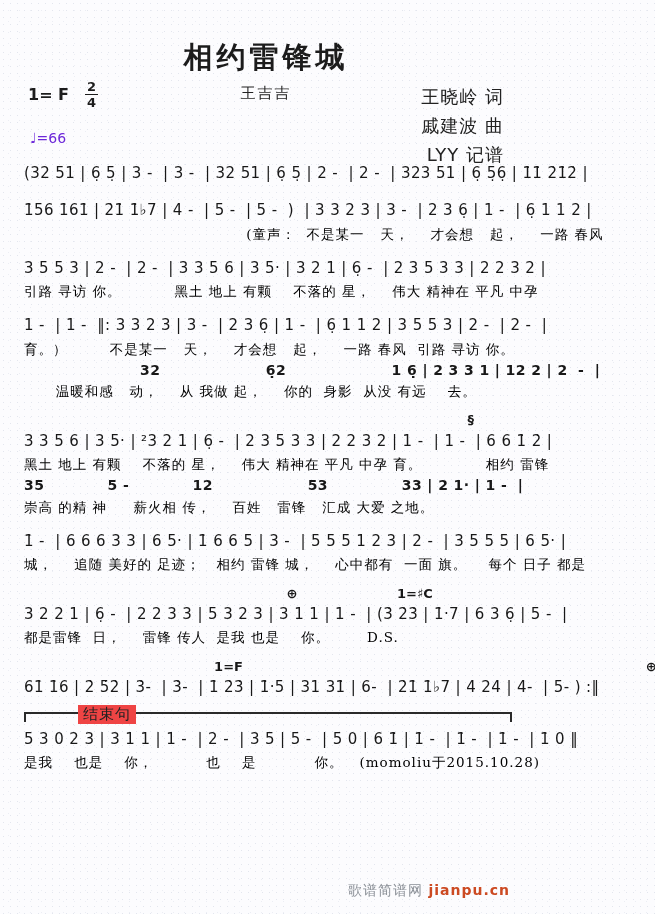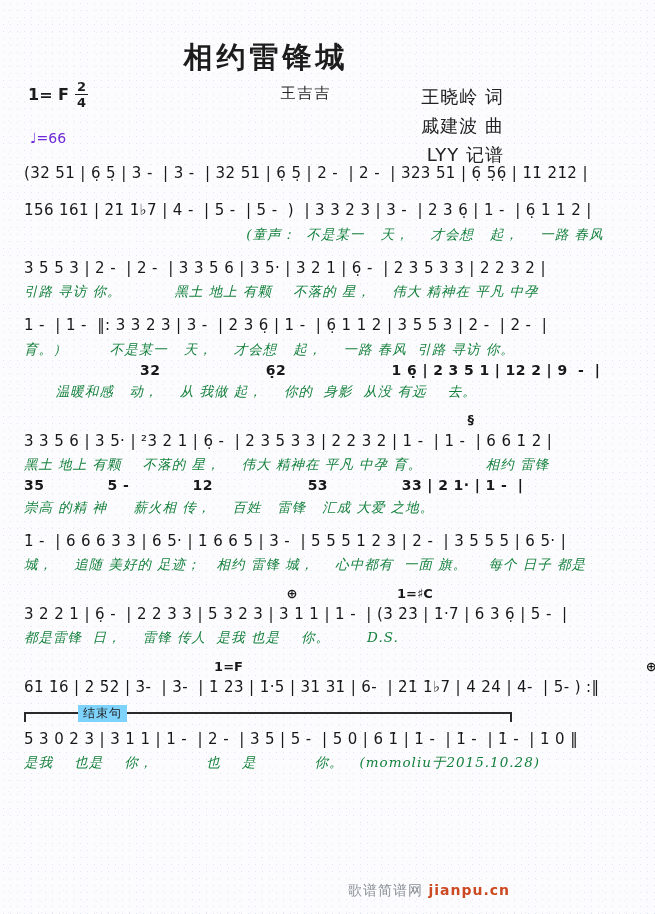--- a/index.html
+++ b/index.html
@@ -15,50 +15,50 @@
     font-family:"DejaVu Sans", sans-serif;
   }
   .sheet{position:relative;width:532px;height:914px;}
   .header{position:relative;height:158px;}
   .title{
     position:absolute;top:38px;left:0;width:100%;text-align:center;
     font-family:"DejaVu Serif", serif;font-weight:bold;font-size:29px;letter-spacing:4px;
   }
   .subtitle{
     position:absolute;top:84px;left:0;width:100%;text-align:center;
-    font-size:15px;letter-spacing:2px;color:#222;margin-left:40px;
+    font-size:15px;letter-spacing:2px;color:#222;
   }
-  .keyblock{position:absolute;top:80px;left:28px;font-weight:bold;font-size:16px;display:flex;align-items:center;gap:6px;text-align:center;}
+  .keyblock{position:absolute;top:80px;left:28px;font-weight:bold;font-size:16px;display:flex;align-items:center;gap:16px;text-align:center;}
   .frac{display:inline-flex;flex-direction:column;align-items:center;line-height:1;font-size:13px;font-weight:bold;}
   .frac .num{border-bottom:1.5px solid #1c1c1c;padding:0 2px 1px;}
   .frac .den{padding-top:1px;}
   .tempo{position:absolute;top:130px;left:30px;font-size:14px;color:#6d28d9;}
   .credits{position:absolute;top:82px;right:28px;text-align:right;font-size:18px;line-height:29px;color:#222;letter-spacing:1px;}
   .score{position:absolute;top:160px;left:24px;right:18px;}
   .system{margin-bottom:11px;}
   .music{
     font-family:"DejaVu Sans", sans-serif;font-weight:normal;font-size:15px;
     letter-spacing:0.4px;white-space:pre;line-height:1.75;color:#181818;
   }
   .voice2{
     font-family:"DejaVu Sans", sans-serif;font-weight:bold;font-size:14px;
     letter-spacing:0.4px;white-space:pre;line-height:1.6;color:#181818;
   }
   .above{font-weight:bold;font-size:13px;white-space:pre;line-height:1.2;color:#181818;}
   .lyrics{
     font-family:"DejaVu Serif", serif;font-size:13.5px;white-space:pre;
-    line-height:1.5;color:#15803d;letter-spacing:1px;font-style:italic;
+    line-height:1.5;color:#000000;letter-spacing:1px;
   }
   .ending{
     position:relative;border:2px solid #2a2a2a;border-bottom:none;height:8px;
     margin:10px 2px 4px 0;
   }
   .ending-label{
-    position:absolute;top:-9px;left:52px;background:#7dd3fc;
-    padding:0 5px;font-family:Liberation Sans, sans-serif;font-size:12px;color:#222;letter-spacing:1px;
+    position:absolute;top:-9px;left:52px;background:#ef4444;
+    padding:0 5px;font-family:Liberation Sans, sans-serif;font-size:15px;color:#222;letter-spacing:1px;
   }
   .footer{
     position:absolute;right:22px;bottom:14px;font-size:14px;letter-spacing:1px;text-align:right;
   }
   .site-name{color:#8a8f96;font-family:"DejaVu Serif", serif;}
   .site-url{font-weight:bold;font-family:"DejaVu Sans", sans-serif;}
 </style>
 </head>
 <body>
 
@@ -92,21 +92,21 @@
         <div class="music">1̇56 1̇61̇ | 2̇1̇ 1̇♭7 | 4 -  | 5 -  | 5 -  )  | 3 3 2 3 | 3 -  | 2 3 6̣ | 1 -  | 6̣ 1 1 2 |</div>
         <div class="lyrics">                                          (童声：  不是某一   天，    才会想   起，    一路 春风</div>
       </div>
       <div class="system">
         <div class="music">3 5 5 3 | 2 -  | 2 -  | 3 3 5 6 | 3 5· | 3 2 1 | 6̣ -  | 2 3 5 3 3 | 2 2 3 2 |</div>
         <div class="lyrics">引路 寻访 你。          黑土 地上 有颗    不落的 星，    伟大 精神在 平凡 中孕</div>
       </div>
       <div class="system">
         <div class="music">1 -  | 1 -  ‖: 3 3 2 3 | 3 -  | 2 3 6̣ | 1 -  | 6̣ 1 1 2 | 3 5 5 3 | 2 -  | 2 -  |</div>
         <div class="lyrics">育。）        不是某一   天，    才会想   起，    一路 春风  引路 寻访 你。</div>
-        <div class="voice2">                      32                    6̣2                    1 6̣ | 2 3 5 1 | 12 2 | 9  -  |</div>
+        <div class="voice2">                      32                    6̣2                    1 6̣ | 2 3 3 1 | 12 2 | 2  -  |</div>
         <div class="lyrics">      温暖和感   动，    从 我做 起，    你的  身影  从没 有远    去。</div>
       </div>
       <div class="system">
         <div class="above">                                                                                                  §</div>
         <div class="music">3 3 5 6 | 3 5· | ²3 2 1 | 6̣ -  | 2 3 5 3 3 | 2 2 3 2 | 1 -  | 1 -  | 6 6 1̇ 2̇ |</div>
         <div class="lyrics">黑土 地上 有颗    不落的 星，    伟大 精神在 平凡 中孕 育。            相约 雷锋</div>
         <div class="voice2">35            5 -            12                  53              33 | 2 1· | 1 -  |</div>
         <div class="lyrics">崇高 的精 神     薪火相 传，    百姓   雷锋   汇成 大爱 之地。</div>
       </div>
       <div class="system">

